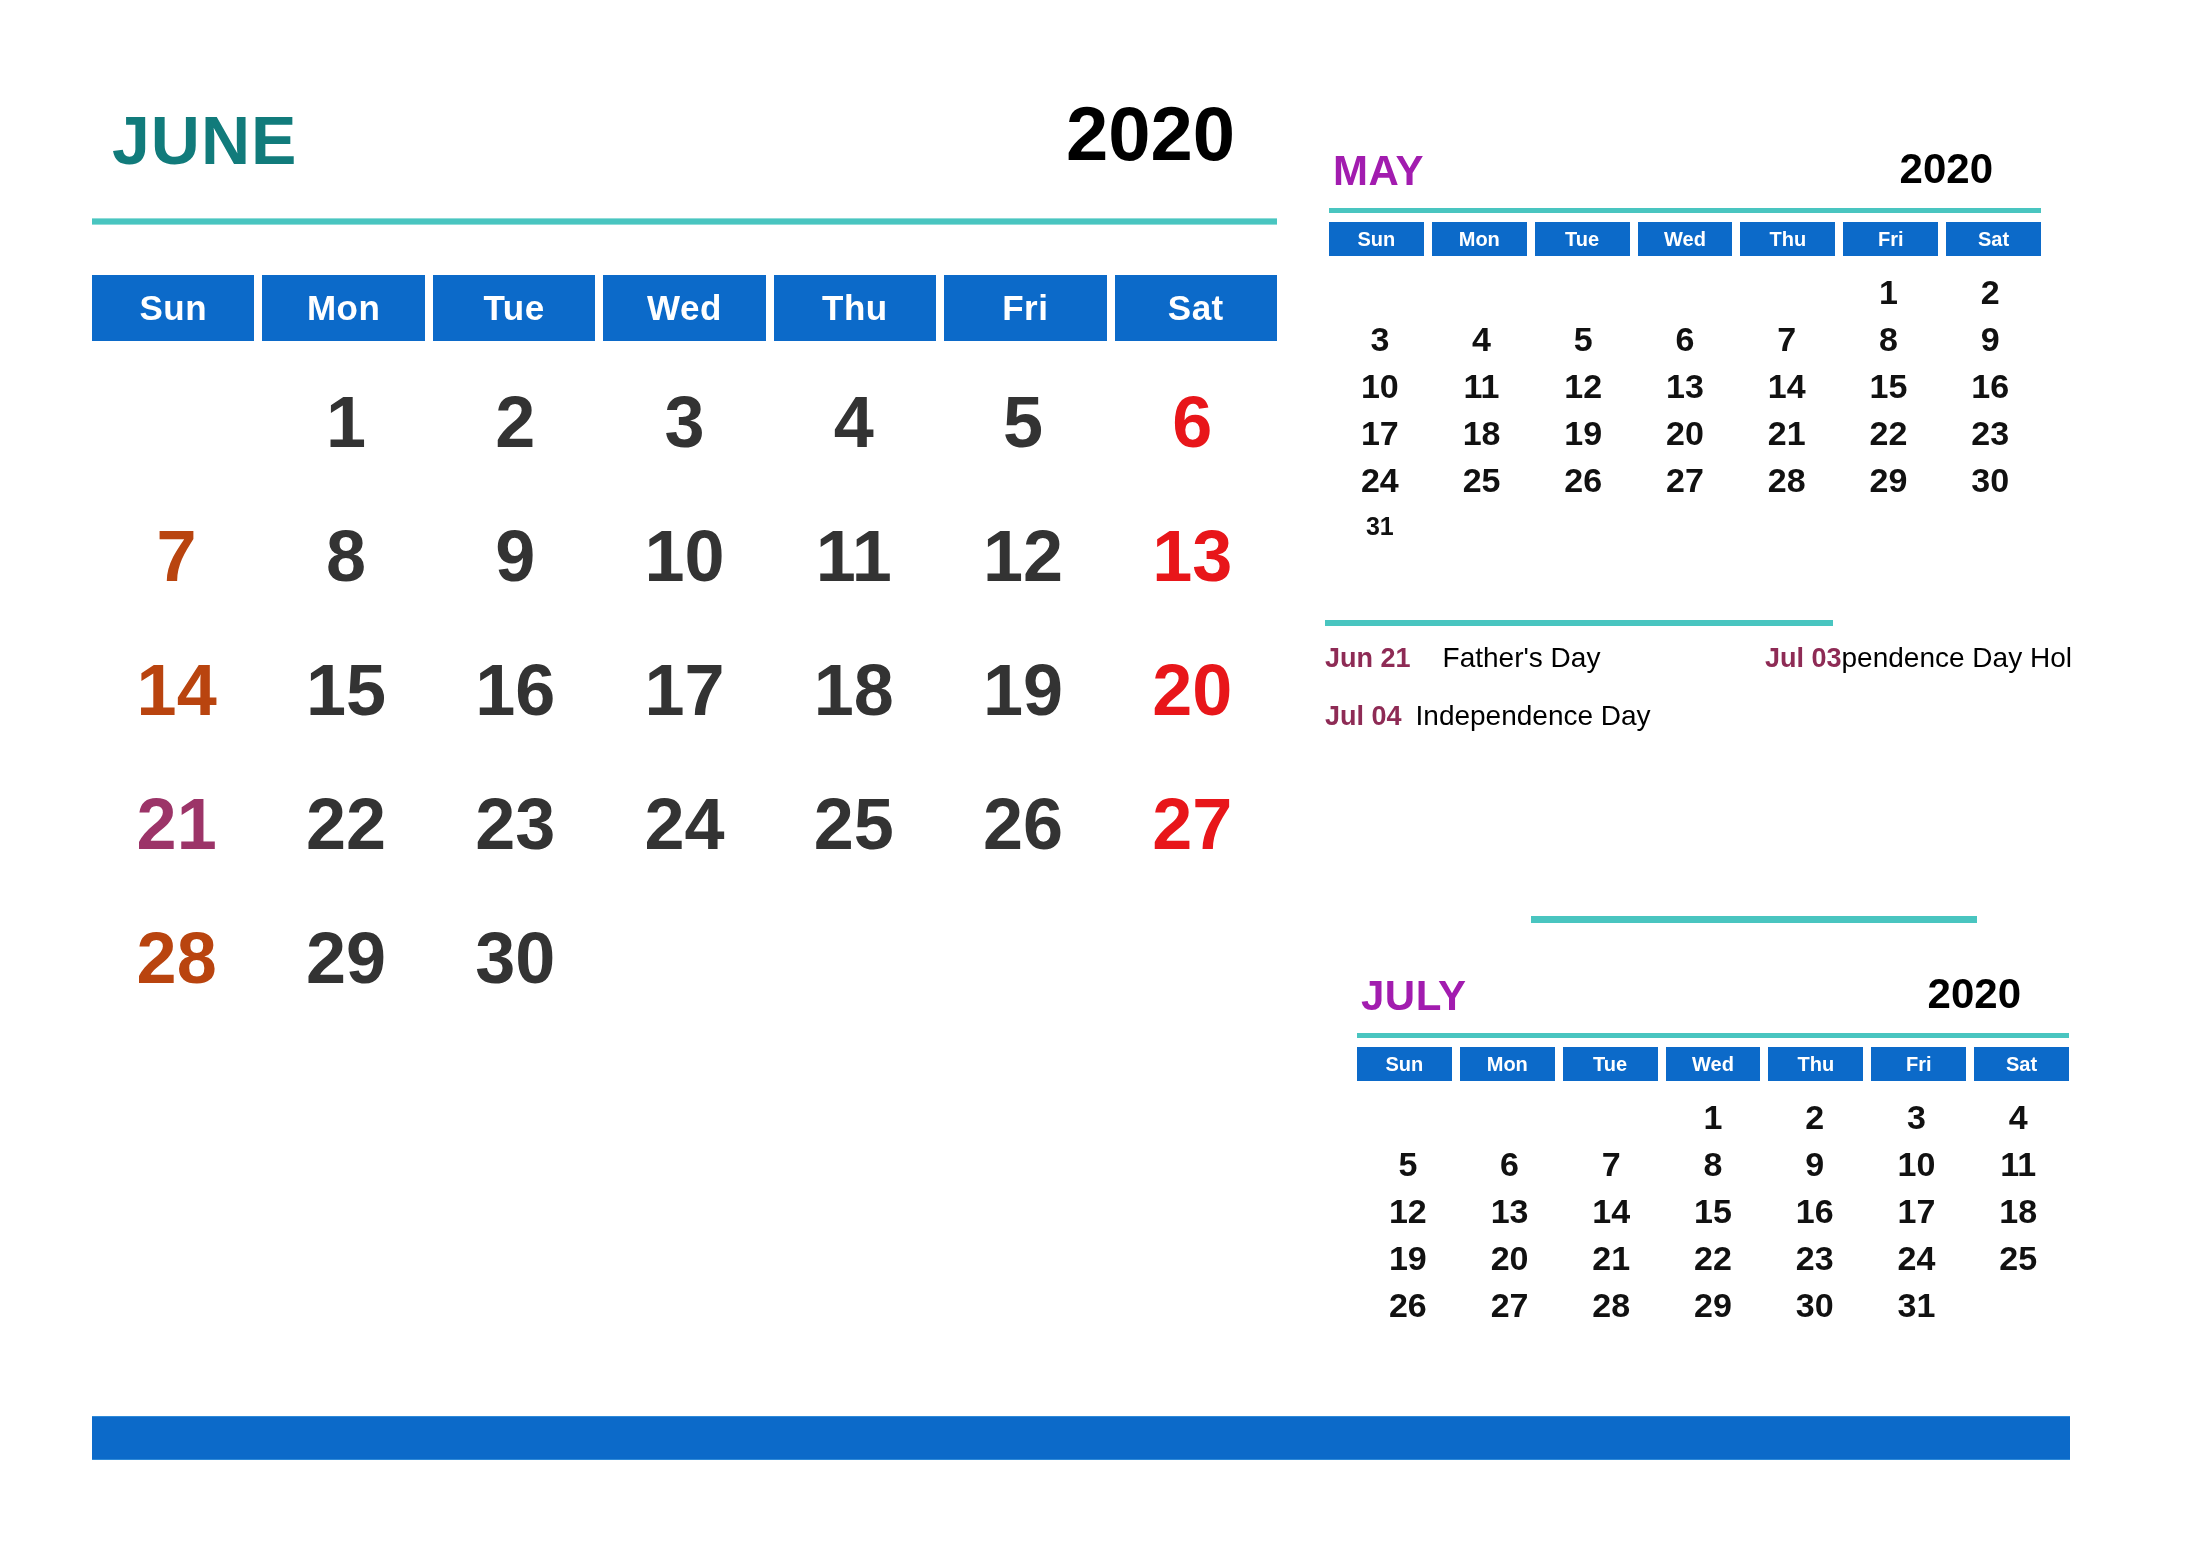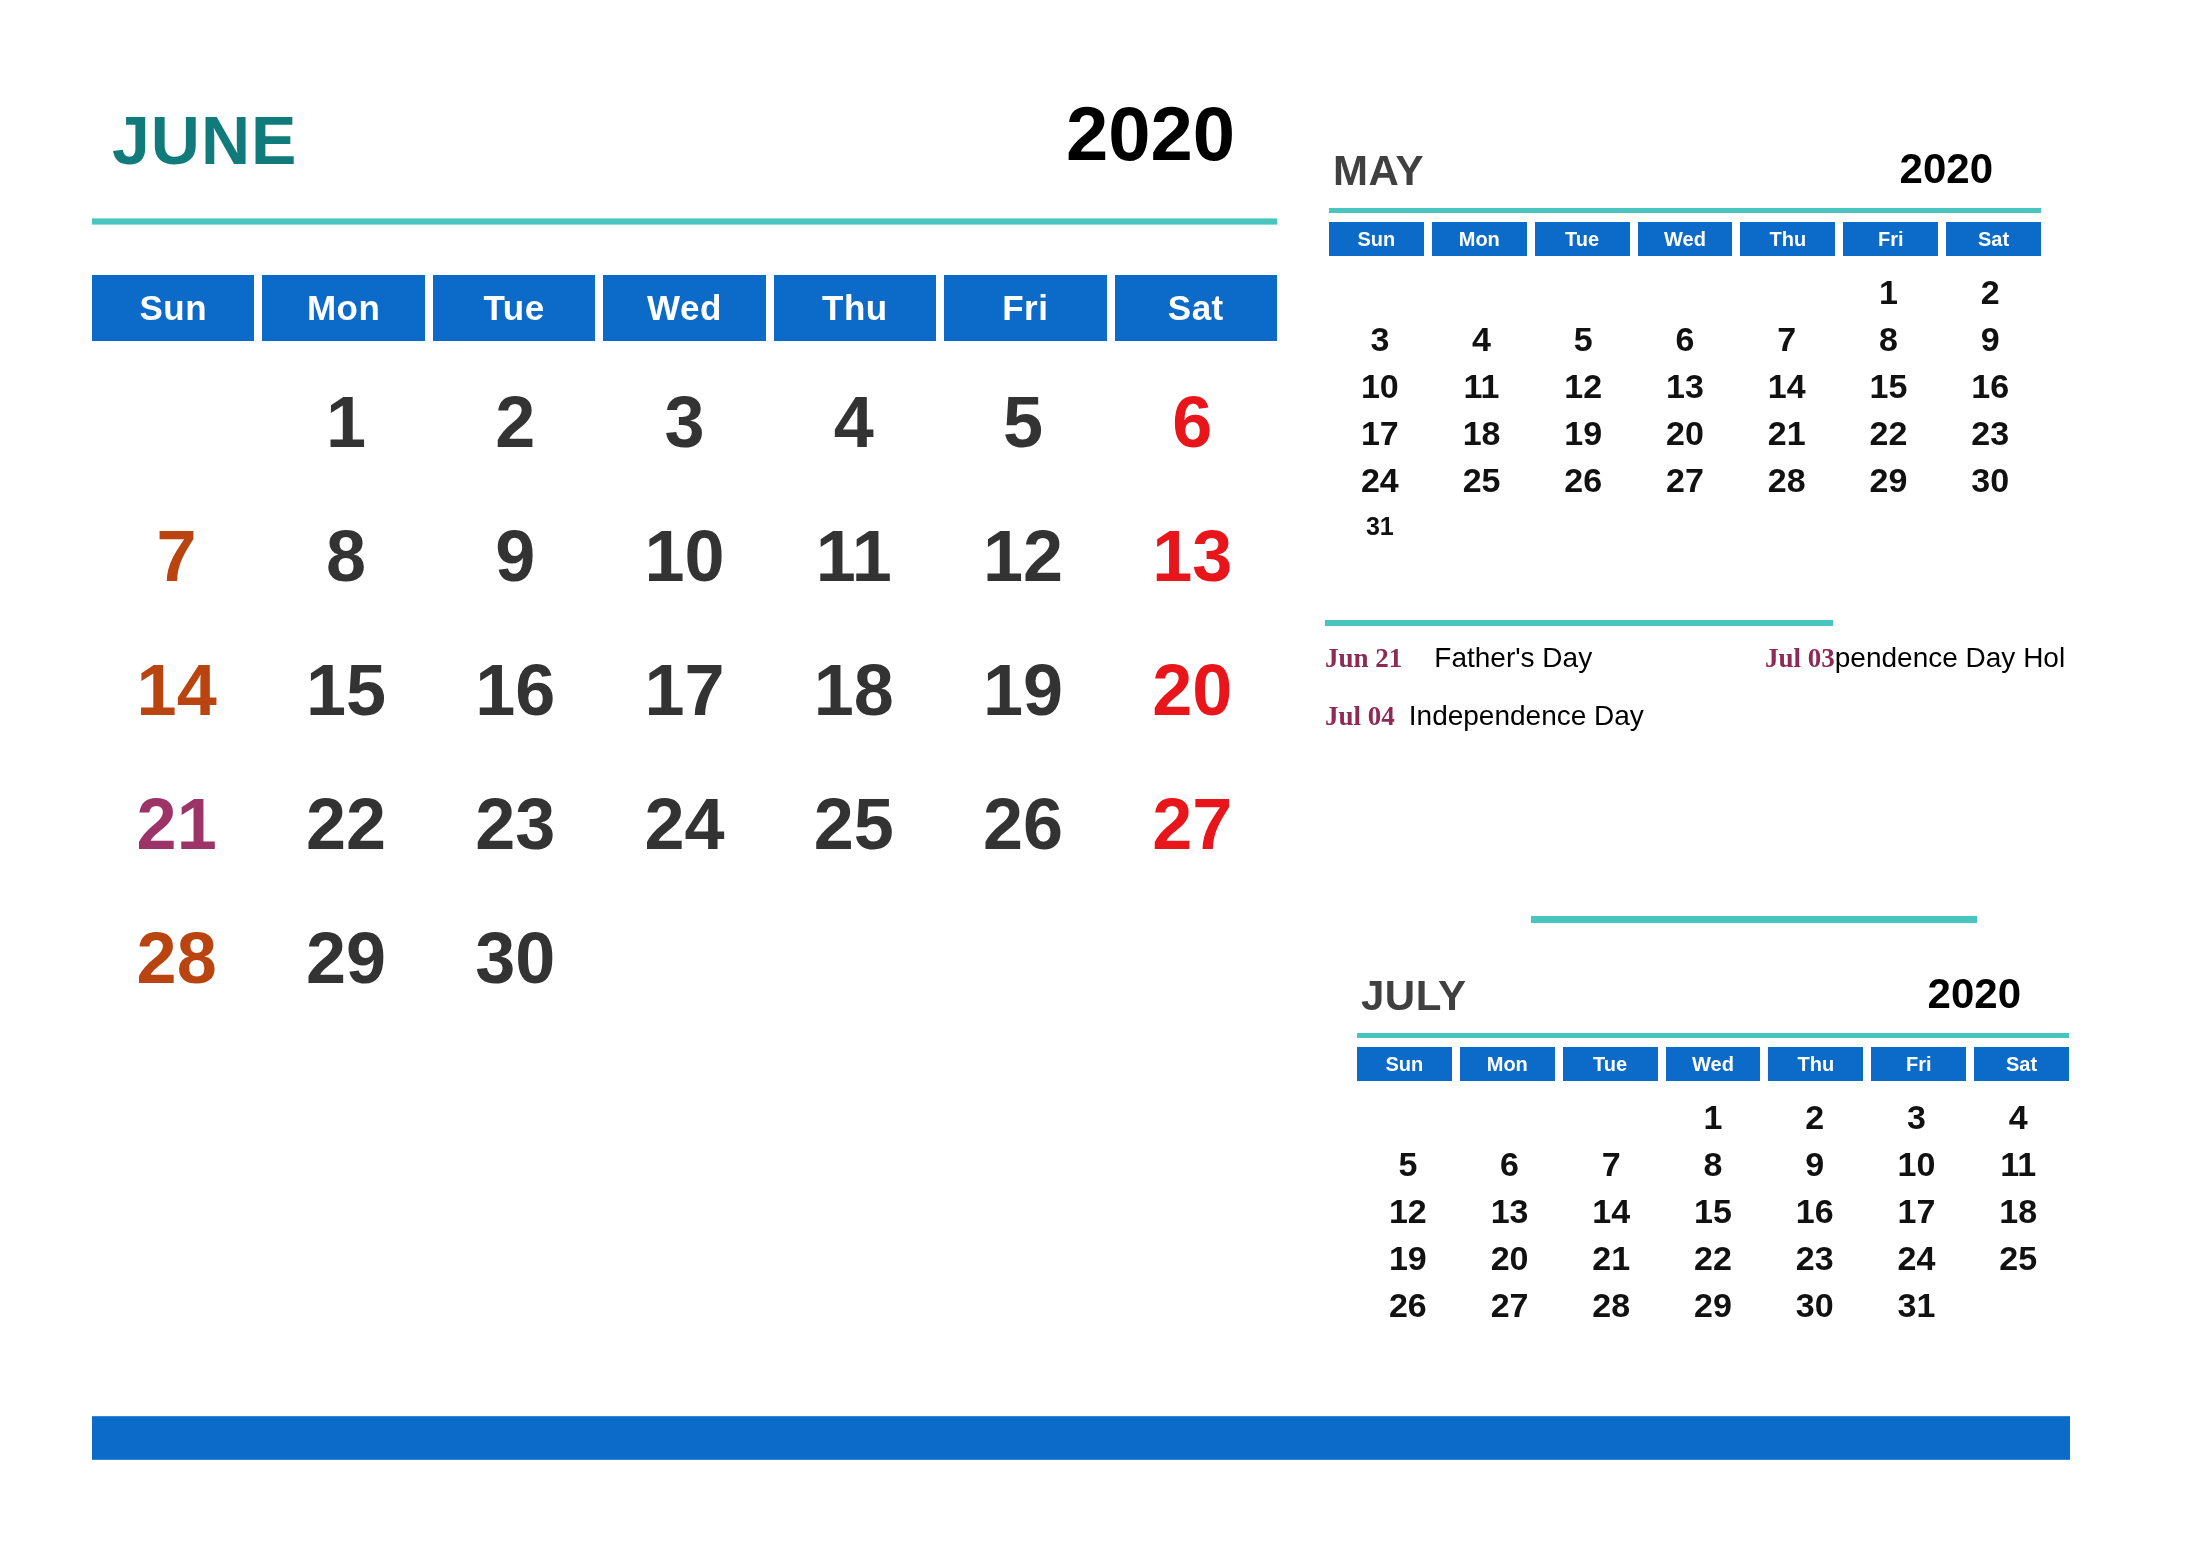--- a/index.html
+++ b/index.html
@@ -117,21 +117,21 @@
     position: relative;
     height: 62px;
     width: 740px;
   }
   .side-month {
     position: absolute;
     left: 8px;
     top: 0px;
     font-size: 42px;
     font-weight: bold;
-    color: #404040;
+    color: #a21caf;
     line-height: 1;
     letter-spacing: 0.5px;
     font-family: "Liberation Sans", sans-serif;
   }
   .side-year {
     position: absolute;
     right: 72px;
     top: -2px;
     font-size: 42px;
     font-weight: bold;
@@ -219,21 +219,21 @@
   .hol-item {
     position: absolute;
     display: flex;
     align-items: baseline;
     white-space: nowrap;
   }
   .hol-date {
     font-size: 27px;
     font-weight: bold;
     color: #8e2b55;
-    font-family: Liberation Serif, serif;
+    font-family: Liberation Sans, sans-serif;
   }
   .hol-name {
     font-size: 28px;
     font-weight: normal;
     color: #000000;
     font-family: "Liberation Sans", sans-serif;
   }
   .hol-left-a  { left: 0px; }
   .hol-left-a .hol-name { margin-left: 32px; }
   .hol-right-a { left: 440px; }

